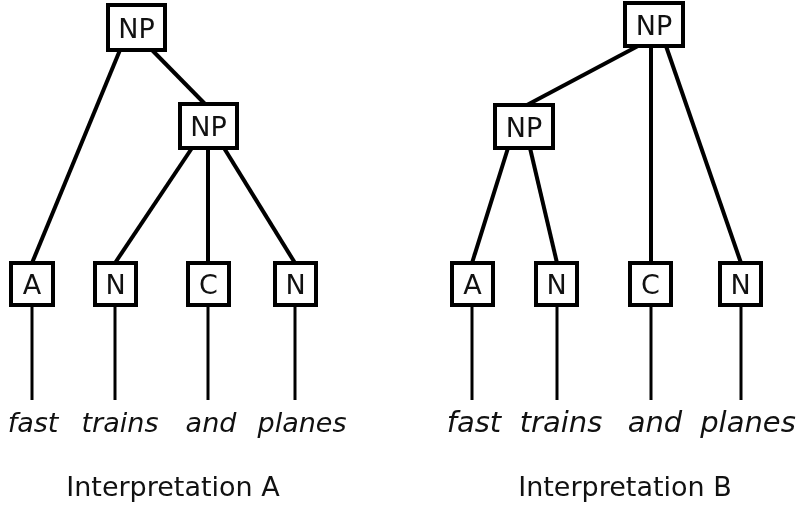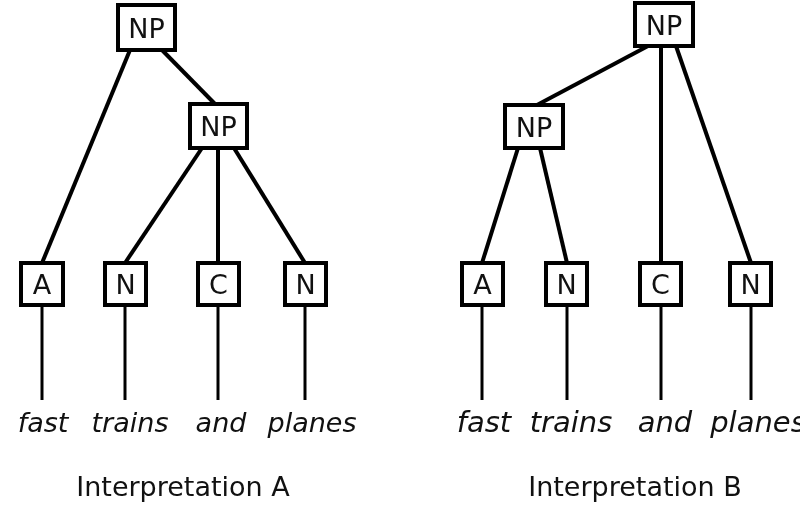--- a/index.html
+++ b/index.html
@@ -9,21 +9,21 @@
   }
   body {
     width: 800px;
     height: 513px;
     position: relative;
     overflow: hidden;
     font-family: "DejaVu Sans", "Liberation Sans", sans-serif;
   }
   #figure-root {
     position: absolute;
-    left: 10px;
+    left: 0;
     top: 0;
     width: 648px;
     height: 513px;
   }
   svg.tree-canvas {
     position: absolute;
     left: 0;
     top: 0;
     width: 800px;
     height: 513px;

